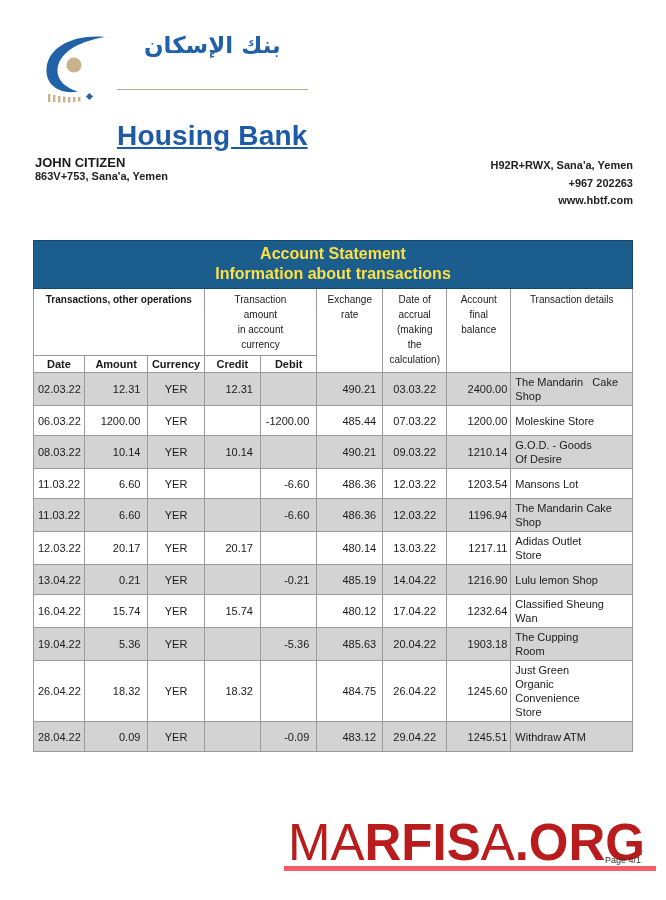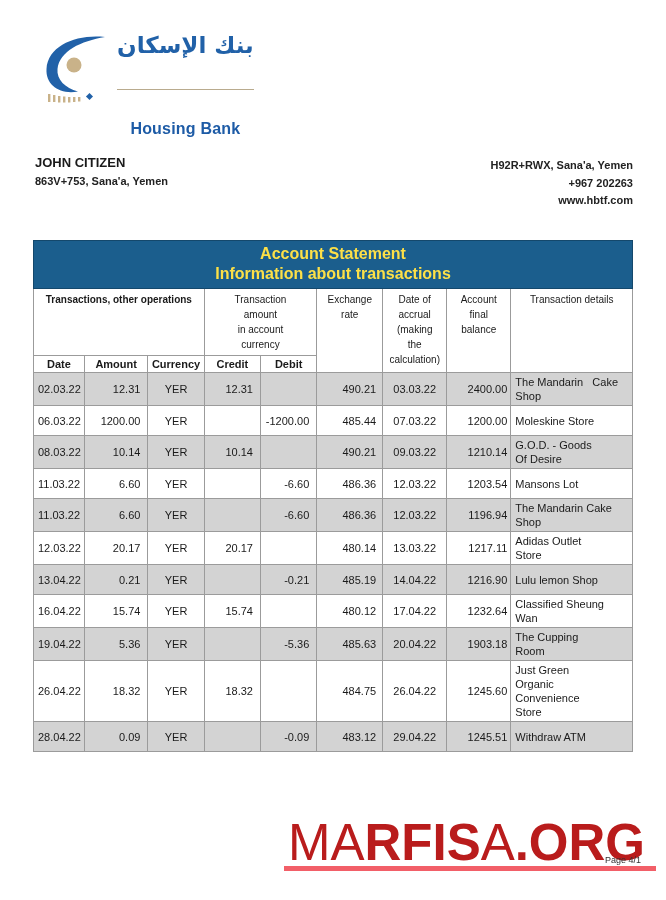--- a/index.html
+++ b/index.html
@@ -9,24 +9,24 @@
   }
   
   .logo { position:absolute; left:35px; top:32px; display:flex; align-items:flex-start; }
   .logo-mark { width:76px; height:72px; }
   .logo-text { margin-left:6px; display:flex; flex-direction:column; align-items:center;gap:28px; }
   .logo-arabic {
     font-family:"DejaVu Sans", sans-serif; font-weight:bold; font-size:23px;
     color:#2161a8; direction:rtl; line-height:1.2;
   }
   .logo-divider { width:100%; height:1px; background:#b9ab8e; margin:1px 0 2px 0; }
-  .logo-english { font-weight:bold; font-size:16px; color:#1d5ba6; letter-spacing:0.2px; }
+  .logo-english { font-weight:bold; font-size:28px; color:#1d5ba6; letter-spacing:0.2px;text-decoration:underline; }
   
   .customer { position:absolute; left:35px; top:155px; }
-  .customer-name { font-weight:bold; font-size:13px; margin-bottom:5px; }
+  .customer-name { font-weight:bold; font-size:13px; }
   .customer-address { font-weight:bold; font-size:11px; color:#222; }
   .bank-contact { position:absolute; right:33px; top:157px; text-align:right; }
   .bank-contact div { font-weight:bold; font-size:11px; color:#222; line-height:17.5px; }
   
   .stmt-table {
     position:absolute; left:33px; top:240px; width:600px;
     border-collapse:collapse; table-layout:fixed;
     font-size:11px;
   }
   .stmt-table th, .stmt-table td { border:1px solid #9b9b9b; }

